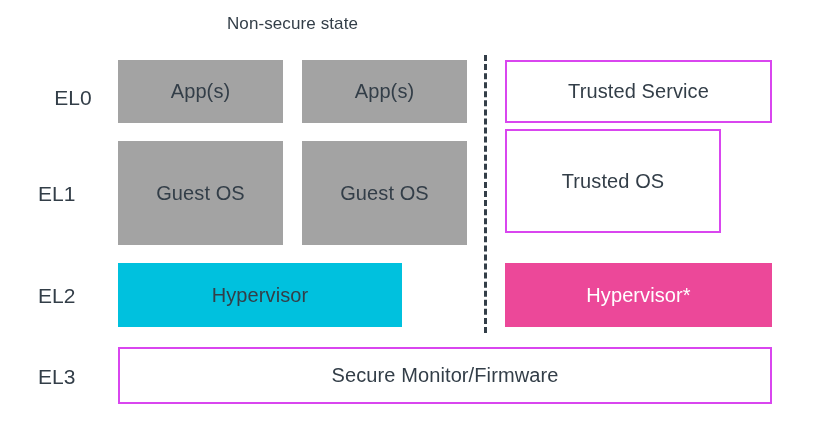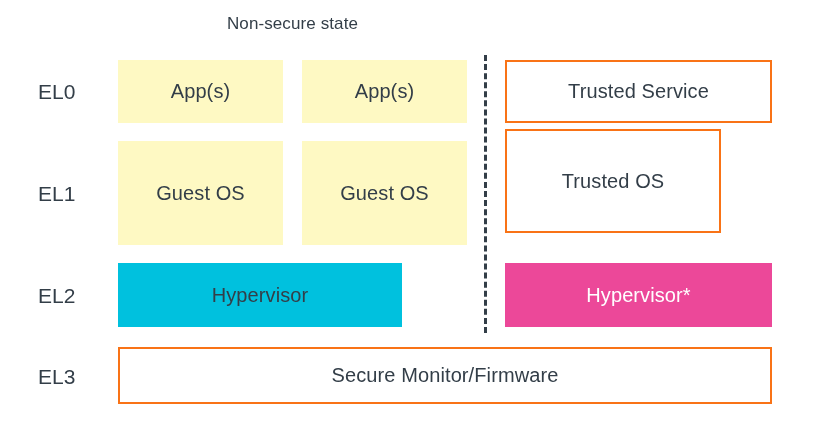--- a/index.html
+++ b/index.html
@@ -66,33 +66,33 @@
     display: flex;
     align-items: center;
     justify-content: center;
     font-size: 20px;
     font-weight: 400;
     white-space: nowrap;
     text-align: center;
     letter-spacing: 0.1px;
   }
   .box.green {
-    background: #fef9c3;
+    background: #a3a3a3;
     color: #333e48;
     border: none;
   }
   .box.cyan-solid {
     background: #00c1de;
     color: #333e48;
     border: none;
   }
   .box.outline {
     background: #ffffff;
     color: #333e48;
-    border: 2px solid #f97316;
+    border: 2px solid #d946ef;
   }
   .box.dark {
     background: #ec4899;
     color: #ffffff;
     border: none;
   }
 
   
   #state-divider {
     position: absolute;
@@ -106,21 +106,21 @@
 </head>
 <body>
 
 <div id="diagram">
 
   <div class="col-header" id="header-nonsecure">Non-secure state</div>
 
 
   <div id="state-divider"></div>
 
-  <div class="el-label" style="top:80px;">EL0</div>
+  <div class="el-label" style="top:86px;text-align:center;">EL0</div>
 
   <div class="box green" style="left:118px; top:60px; width:165px; height:63px;">App(s)</div>
 
   <div class="box green" style="left:302px; top:60px; width:165px; height:63px;">App(s)</div>
 
   <div class="box outline" style="left:505px; top:60px; width:267px; height:63px;">Trusted Service</div>
 
   <div class="el-label" style="top:182px;">EL1</div>
 
   <div class="box green" style="left:118px; top:141px; width:165px; height:104px;">Guest OS</div>

